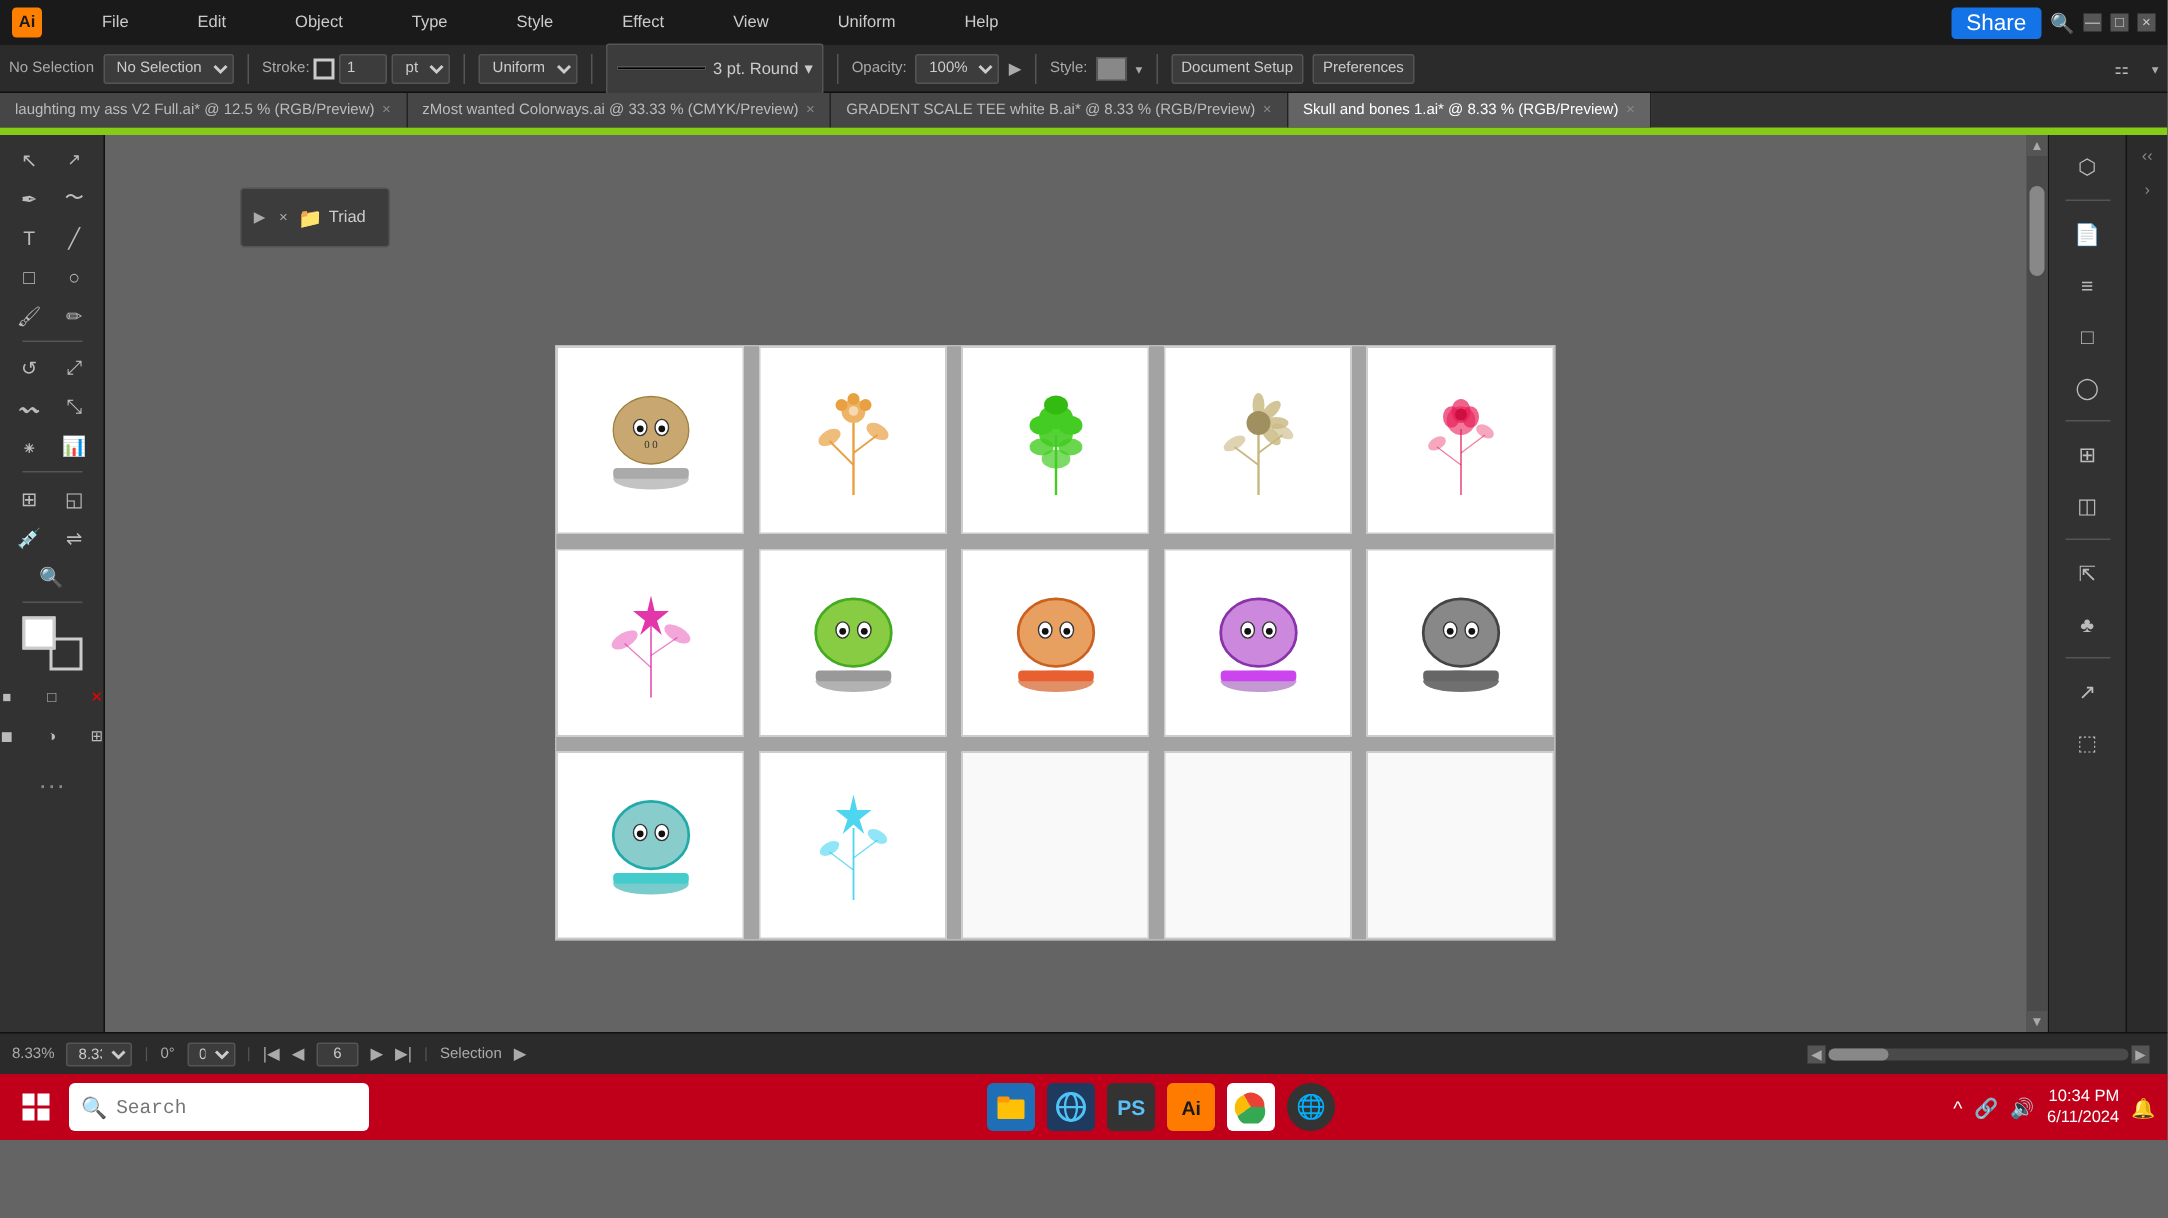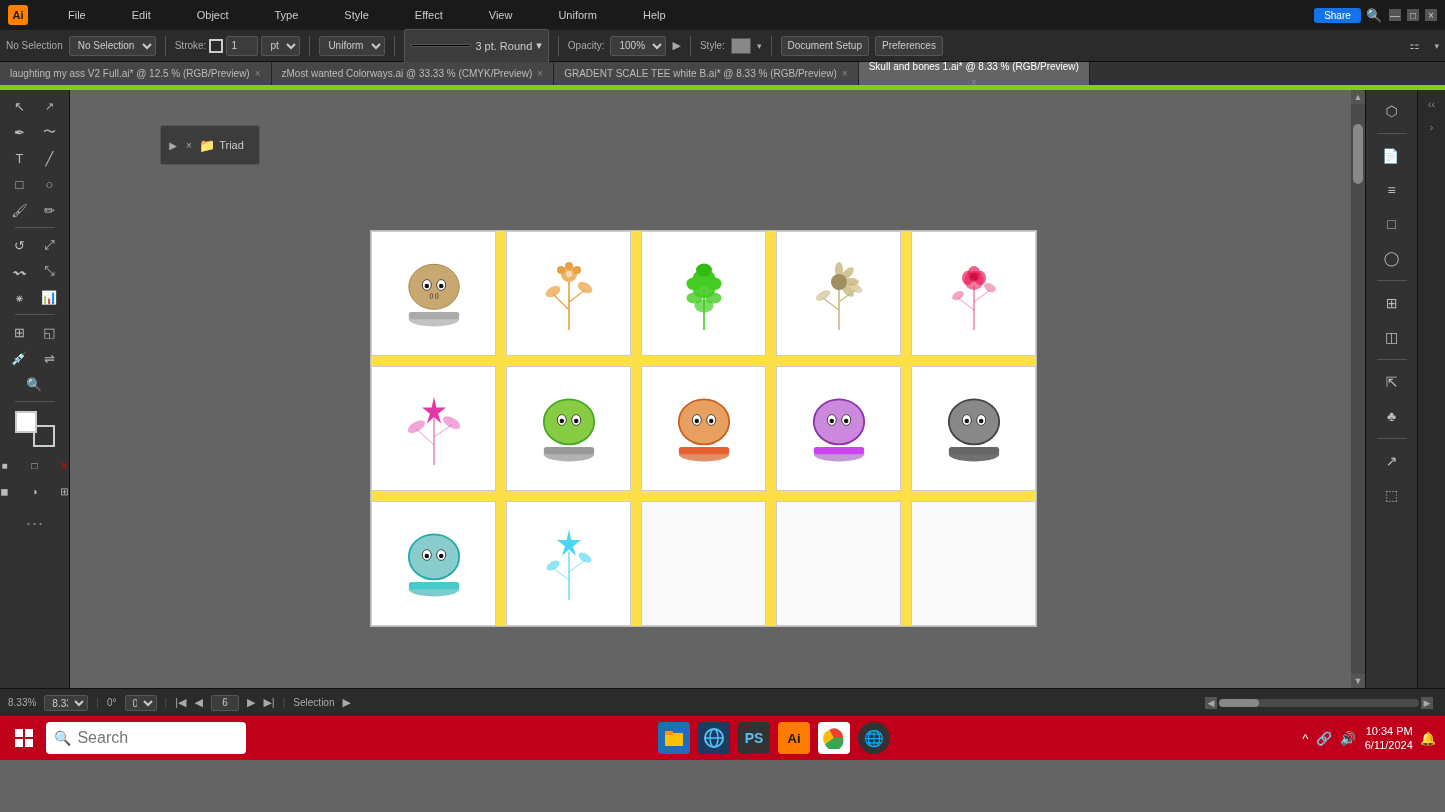--- a/index.html
+++ b/index.html
@@ -47,21 +47,21 @@
       width: 12px; height: 12px;
       background: #555; border: none; cursor: pointer;
       color: #ccc; font-size: 10px; display: flex; align-items: center; justify-content: center;
     }
     #share-btn {
       background: #1473e6;
       color: #fff;
       border: none;
       padding: 2px 10px;
       border-radius: 3px;
-      font-size: 10px;
+      font-size: 15px;
       cursor: pointer;
     }
     #search-btn-top {
       background: none; border: none; color: #ccc; cursor: pointer; font-size: 13px;
     }
 
     
     #toolbar {
       height: 32px;
       background: #2b2b2b;
@@ -101,21 +101,21 @@
     .tab {
       height: 24px;
       padding: 0 10px;
       background: #464646;
       border-right: 1px solid #222;
       display: flex; align-items: center; gap: 5px;
       font-size: 10px; color: #bbb; cursor: pointer;
       white-space: nowrap;
     }
     .tab.active {
-      background: #646464; color: #fff; flex-direction: column;
+      background: #646464; color: #fff;
     }
     .tab-close { font-size: 10px; color: #888; cursor: pointer; }
 
     
     #left-toolbar {
       width: 70px;
       background: #323232;
       border-right: 1px solid #111;
       display: flex;
       flex-direction: column;
@@ -159,21 +159,21 @@
 
     
     #artboard {
       position: absolute;
       top: 140px;
       left: 300px;
       display: grid;
       grid-template-columns: repeat(5, 125px);
       grid-template-rows: repeat(3, 125px);
       gap: 10px;
-      background: #fde047;
+      background: #a3a3a3;
       border: 1px solid #bbb;
       font-family: Liberation Serif, serif;
     }
     .art-cell {
       width: 125px; height: 125px;
       background: #fff;
       border: 1px solid #ccc;
       display: flex; align-items: center; justify-content: center;
       overflow: hidden;
     }
@@ -251,21 +251,21 @@
     }
     #search-taskbar {
       background: #fff;
       border-radius: 4px;
       height: 32px;
       display: flex; align-items: center;
       padding: 0 8px; gap: 6px;
       width: 200px; cursor: pointer;
     }
     #search-taskbar input {
-      border: none; outline: none; font-size: 16px; width: 150px; background: transparent;
+      border: none; outline: none; font-size: 13px; width: 150px; background: transparent; font-family: Liberation Mono, monospace;
     }
     #taskbar-apps {
       display: flex; align-items: center; gap: 8px;
     }
     .app-icon {
       width: 32px; height: 32px;
       display: flex; align-items: center; justify-content: center;
       border-radius: 4px; cursor: pointer; font-size: 18px;
     }
     #taskbar-right {

